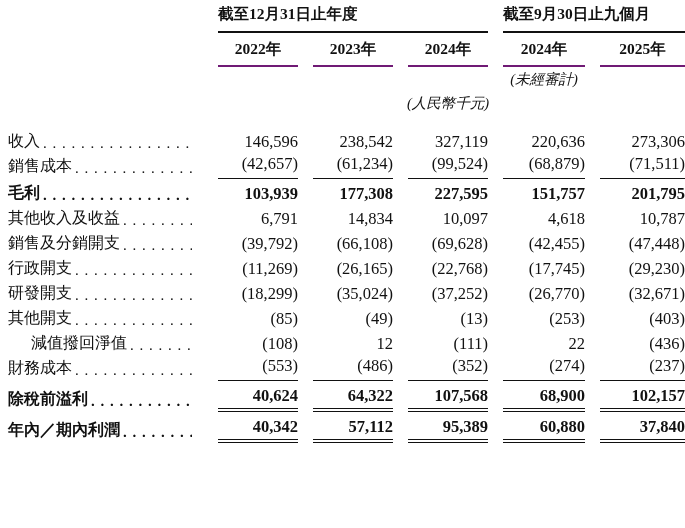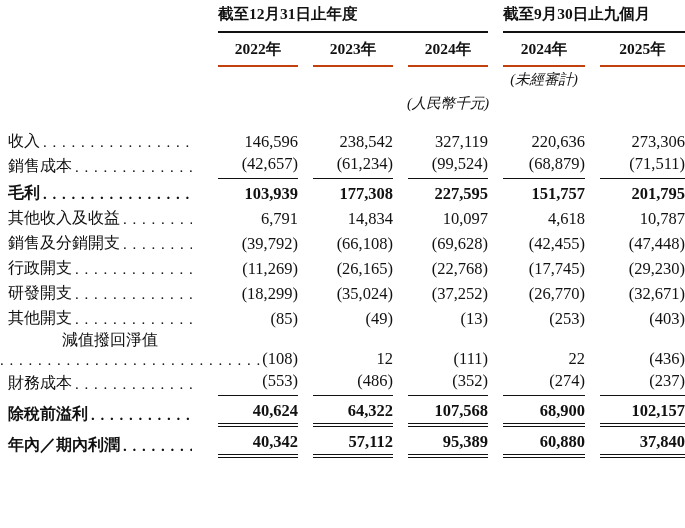--- a/index.html
+++ b/index.html
@@ -15,41 +15,41 @@
   }
   td { padding:0; vertical-align:bottom; }
 
   
   td.grp {
     font-weight:bold; font-size:15.5px; text-align:left;
     padding:4px 0 6px; border-bottom:2px solid #111; white-space:nowrap;
   }
   td.year {
     font-weight:bold; font-size:15.5px; text-align:center;
-    padding:6px 0 5px; border-bottom:2px solid #c2410c; white-space:nowrap;
+    padding:6px 0 5px; border-bottom:2px solid #701a75; white-space:nowrap;
   }
   td.notecell { text-align:left; padding:3px 0 2px; height:20px; }
   .note {
     font-style:italic; font-size:14.5px; white-space:nowrap;
     display:inline-block; position:relative; left:50%; transform:translateX(-50%);
   }
   tr.spacer td { height:13px; }
 
   
   tr.data td { height:25px; padding-bottom:1px; }
   td.l { padding-left:8px; padding-right:26px; font-size:16px; }
-  td.l .lab { display:flex; align-items:center; }
+  td.l .lab { display:flex; align-items:flex-end; }
   td.l .t { white-space:nowrap; padding-right:3px; }
   td.l .dots { flex:1 1 auto; overflow:hidden; white-space:nowrap; }
   td.l .dots::after {
     content:". . . . . . . . . . . . . . . . . . . . . . . . . . . . . . . .";
     font-size:15px; letter-spacing:1px; color:#111;
   }
   tr.bold td.l, tr.bold td.v { font-weight:bold; }
-  td.l.indent .lab { padding-left:23px;flex-direction:column; }
+  td.l.indent .lab { padding-left:23px; }
   td.v { text-align:right; font-size:16.5px; white-space:nowrap; }
   td.v span { display:inline-block; }
 
   
   td.v.sgl { border-bottom:1.5px solid #111; padding-bottom:4px; }
   td.v.dbl { border-bottom:1.5px solid #111; padding-bottom:2px; }
   td.v.dbl span { display:block; border-bottom:1.5px solid #111; padding-bottom:2px; }
 
   
   tr.gap-sm td { padding-top:5px; }

